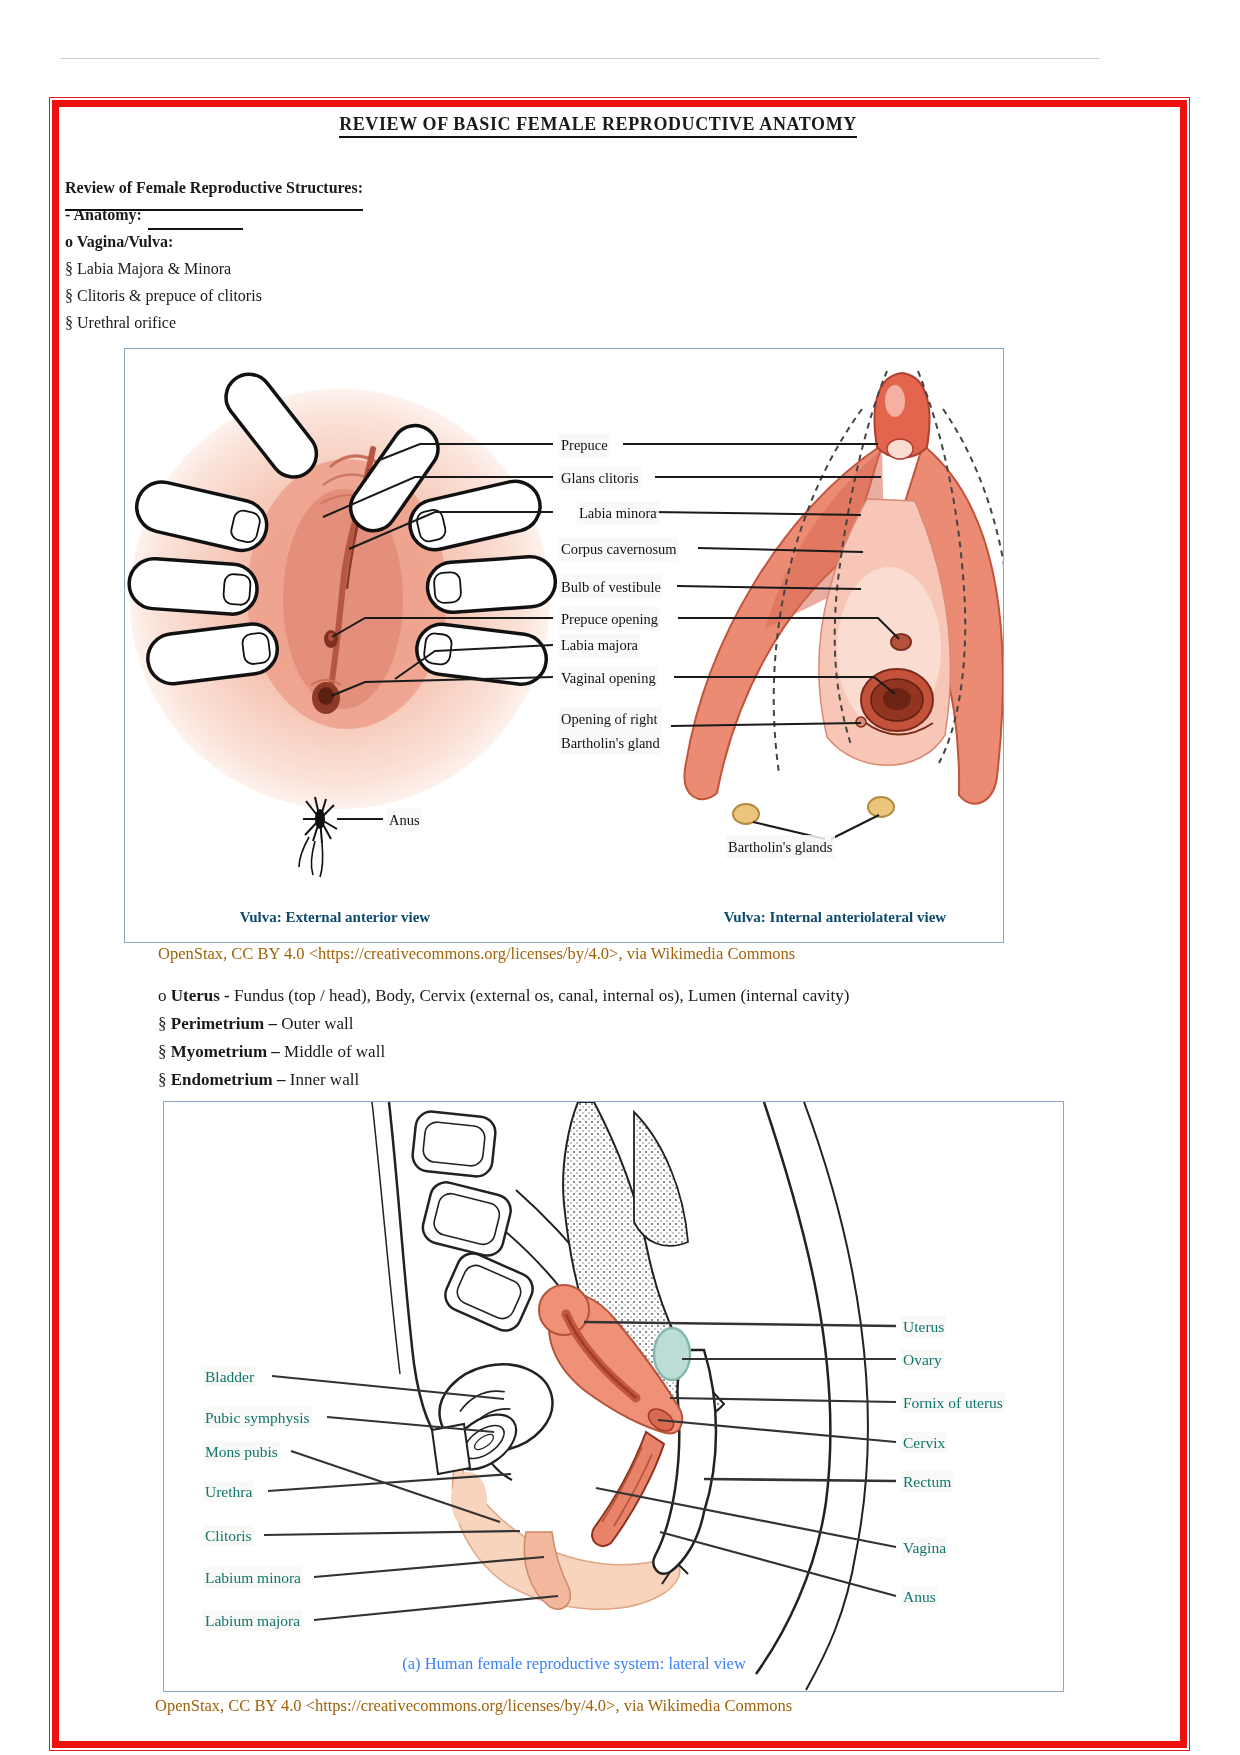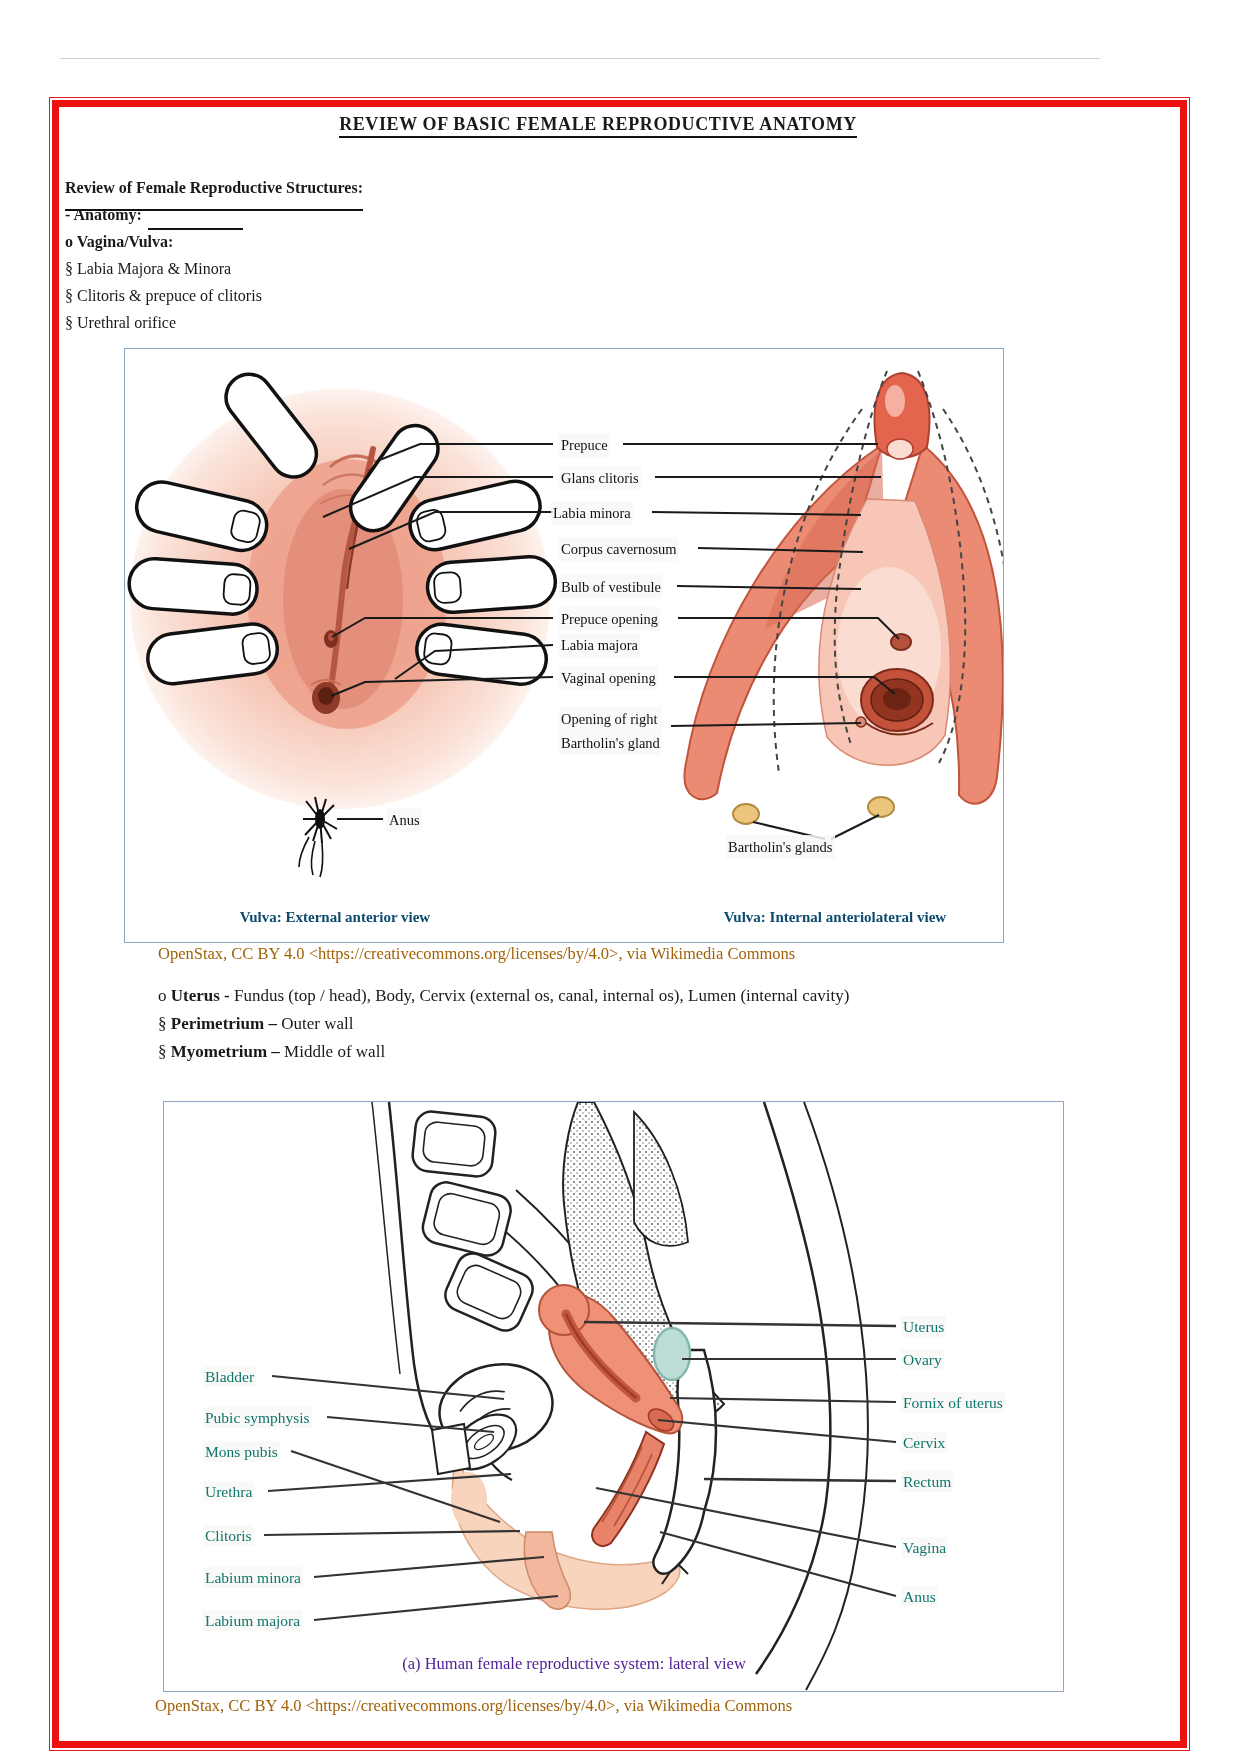--- a/index.html
+++ b/index.html
@@ -23,21 +23,21 @@
   .figbox{position:absolute;background:#fff;border:1px solid #8ca8c4;}
   .fig1{left:124px;top:300px;width:878px;height:593px;}
   .fig2{left:163px;top:1053px;width:899px;height:589px;}
   .figbox svg{position:absolute;left:0;top:0;}
   .lbl{position:absolute;font-size:14.5px;line-height:24px;color:#111;
        background:rgba(248,248,246,.85);padding:0 2px;white-space:nowrap;}
   .preline{white-space:pre-line;}
   .cap{position:absolute;font-weight:bold;font-size:15px;color:#0c4a6e;text-align:center;white-space:nowrap;}
   .lbl2{position:absolute;font-size:15.5px;line-height:21px;color:#0f766e;
         background:rgba(248,248,246,.85);padding:0 2px;white-space:nowrap;}
-  .cap2{position:absolute;font-size:16.5px;color:#4c1d95;text-align:center;white-space:nowrap;}
+  .cap2{position:absolute;font-size:16.5px;color:#3b82f6;text-align:center;white-space:nowrap;}
   .attr{position:absolute;font-size:16.5px;color:#a16207;white-space:nowrap;}
   .uterus-block{position:absolute;left:158px;top:934px;font-size:17px;line-height:28px;}
 </style>
 </head>
 <body>
 
 <div class="page">
 
   <div class="scanline"></div>
   <div class="frame-outer">
@@ -184,41 +184,42 @@
         <polyline points="549,328 749,328 770,345"></polyline>
         <polyline points="546,377 736,374"></polyline>
         <polyline points="212,470 258,470"></polyline>
         <polyline points="628,473 700,490"></polyline>
         <polyline points="754,466 706,490"></polyline>
       </g>
     </svg>
 
     <div class="lbl" style="left:434px;top:84px">Prepuce</div>
     <div class="lbl" style="left:434px;top:117px">Glans clitoris</div>
-    <div class="lbl" style="left:426px;top:152px">Labia minora</div>
+    <div class="lbl" style="left:452px;top:152px">Labia minora</div>
     <div class="lbl" style="left:434px;top:188px">Corpus cavernosum</div>
     <div class="lbl" style="left:434px;top:226px">Bulb of vestibule</div>
     <div class="lbl" style="left:434px;top:258px">Prepuce opening</div>
     <div class="lbl" style="left:434px;top:284px">Labia majora</div>
     <div class="lbl" style="left:434px;top:317px">Vaginal opening</div>
     <div class="lbl preline" style="left:434px;top:358px">Opening of right
 Bartholin's gland</div>
     <div class="lbl" style="left:262px;top:459px">Anus</div>
     <div class="lbl" style="left:601px;top:486px">Bartholin's glands</div>
 
     <div class="cap" style="left:60px;top:560px;width:300px">Vulva: External anterior view</div>
     <div class="cap" style="left:545px;top:560px;width:330px">Vulva: Internal anteriolateral view</div>
   </div>
 
   <div class="attr" style="left:158px;top:896px">OpenStax, CC BY 4.0 &lt;https://creativecommons.org/licenses/by/4.0&gt;, via Wikimedia Commons</div>
 
   <div class="uterus-block">
     <div><span>o </span><span class="b">Uterus -</span><span> Fundus (top / head), Body, Cervix (external os, canal, internal os), Lumen (internal cavity)</span></div>
     <div><span>§ </span><span class="b">Perimetrium –</span><span> Outer wall</span></div>
     <div><span>§ </span><span class="b">Myometrium –</span><span> Middle of wall</span></div>
+    <div><span>§ </span><span class="b">Endometrium –</span><span> Inner wall</span></div>
   </div>
 
   <div class="figbox fig2">
     <svg width="899" height="589" viewBox="0 0 899 589">
       <defs>
         <pattern id="stip" width="6" height="6" patternUnits="userSpaceOnUse">
           <rect width="6" height="6" fill="#ffffff"></rect>
           <circle cx="2" cy="2" r="0.9" fill="#555"></circle>
           <circle cx="5" cy="5" r="0.7" fill="#666"></circle>
         </pattern>

